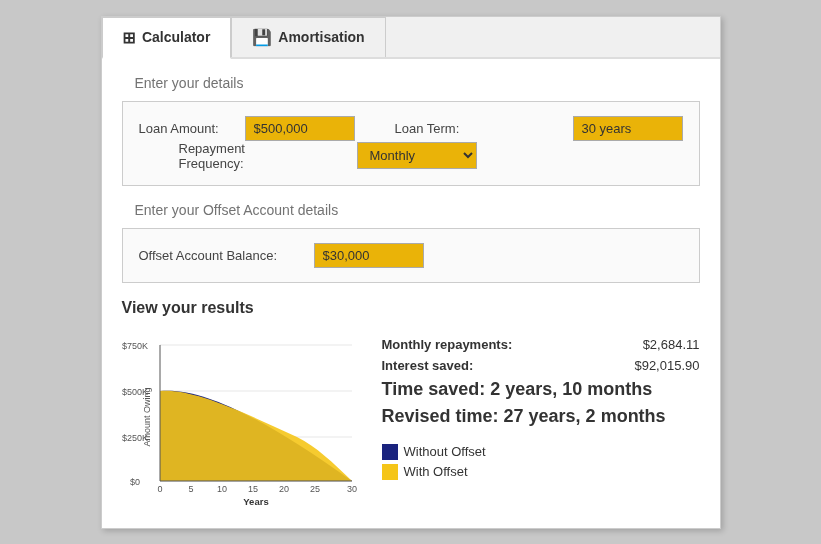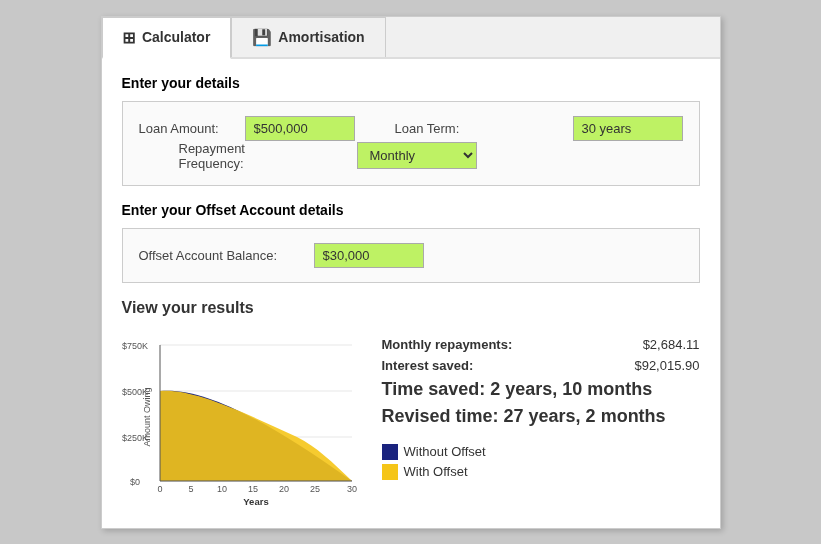--- a/index.html
+++ b/index.html
@@ -45,23 +45,24 @@
       color: #333;
     }
     .tab-icon {
       font-size: 16px;
     }
     .content {
       padding: 16px 20px;
     }
     .section-title {
       font-size: 14px;
-      font-weight: bold;
-      color: #000000;
+      font-weight: normal;
+      color: #737373;
       margin-bottom: 10px;
+      margin-left: 13px;
     }
     .form-box {
       border: 1px solid #ccc;
       padding: 14px 16px;
       margin-bottom: 16px;
       background: #fafafa;
     }
     .form-row {
       display: flex;
       align-items: center;
@@ -71,21 +72,21 @@
     .form-label {
       width: 120px;
       color: #444;
       font-size: 13px;
     }
     .form-input {
       border: 1px solid #aaa;
       padding: 4px 8px;
       font-size: 13px;
       width: 110px;
-      background: #bef264;
+      background: #eab308;
       color: #333;
     }
     .form-group-right {
       margin-left: 40px;
       display: flex;
       align-items: center;
       gap: 43px;
     }
     .form-label-right {
       width: 135px;

